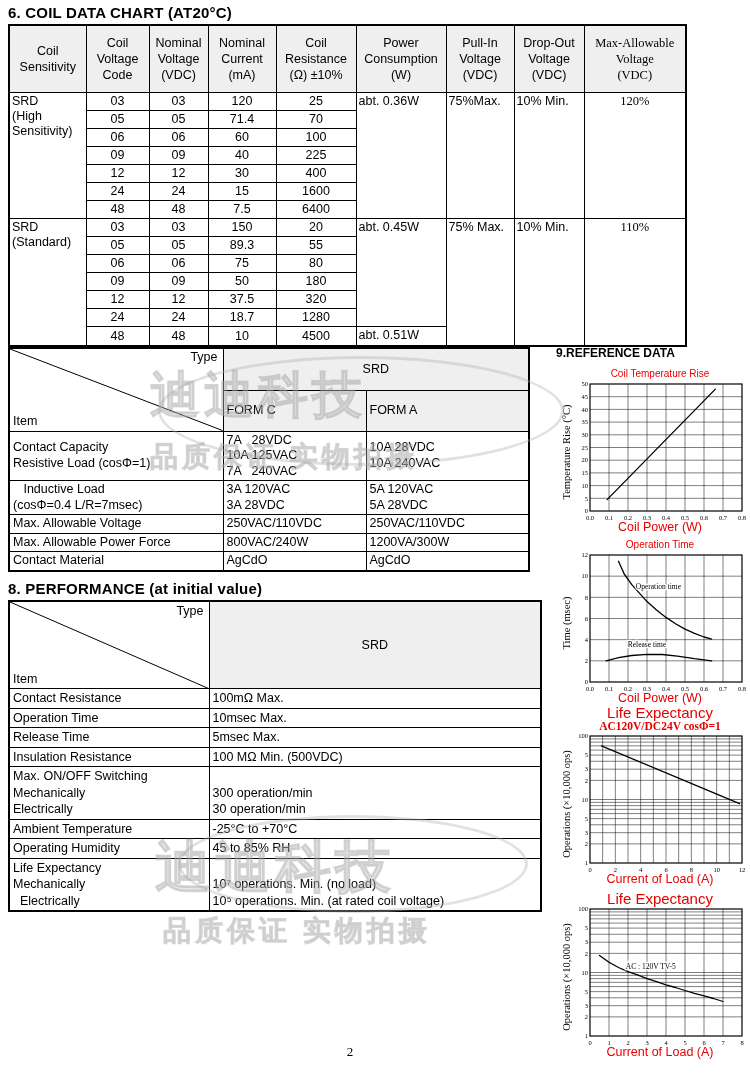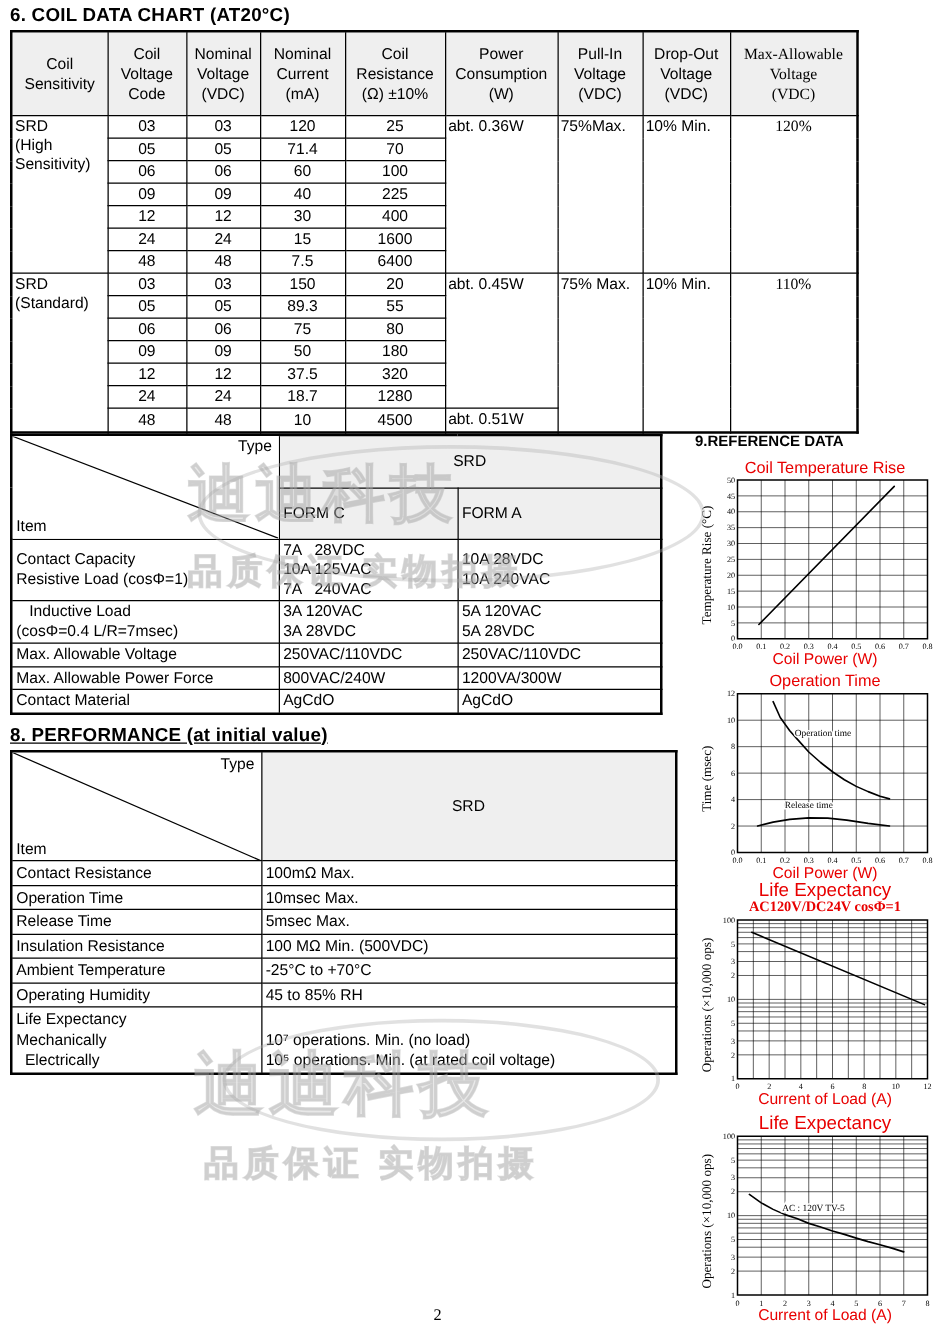--- a/index.html
+++ b/index.html
@@ -2,21 +2,21 @@
 <html style="--red: #e80000;"><head>
 <meta charset="utf-8">
 <style>
   :root{ --red:#e80000; }
   html,body{margin:0;padding:0;background:#fff;}
   .page{position:relative;width:750px;height:1074px;background:#fff;overflow:hidden;
         font-family:"Liberation Sans","DejaVu Sans",sans-serif;color:#000;}
   .main{position:absolute;left:8px;top:4px;width:686px;}
   h2.sec{font-size:15px;font-weight:bold;margin:0 0 3px 0;letter-spacing:.2px;}
   h2.sec7{margin-top:9px;}
-  h2.sec8{margin-top:8px;text-decoration:underline;}
+  h2.sec8{margin-top:8px;}
 
   table{border-collapse:collapse;table-layout:fixed;border:2px solid #000;}
   td,th{border:1px solid #000;font-size:12.5px;white-space:pre-wrap;overflow:hidden;}
 
   
   .t1{width:677px;padding-left:30px;}
   .t1 th{background:#efefef;font-weight:normal;line-height:16px;padding:4px 1px;height:58px;vertical-align:middle;text-align:center;}
   .t1 tbody td{height:17px;line-height:15px;padding:0 2px;text-align:center;vertical-align:middle;}
   .t1 td.lt{text-align:left;vertical-align:top;padding-top:1px;}
   .serif{font-family:"Liberation Serif","DejaVu Serif",serif;}
@@ -35,21 +35,21 @@
   td.diag .tp{position:absolute;top:1px;right:5px;}
   td.diag .it{position:absolute;bottom:1px;left:3px;}
   .t2 tr.h1 td{height:16px;}
   .t3 tr.h1 td{height:30px;}
 
   
   .right{position:absolute;left:556px;top:346px;width:194px;}
   .right h2{font-size:12px;font-weight:bold;margin:0;}
   .chart{position:absolute;left:0;width:194px;}
   .c0{top:20px;} .c1{top:191px;} .c2{top:359px;} .c3{top:545px;}
-  .ct{color:var(--red);font-size:13px;text-align:center;padding-left:14px;line-height:15px;}
+  .ct{color:var(--red);font-size:10px;text-align:center;padding-left:14px;line-height:15px;}
   .ct.big{font-size:15px;line-height:15px;}
   .cs{color:var(--red);font-size:11.5px;font-weight:bold;text-align:center;padding-left:14px;
       font-family:"Liberation Serif","DejaVu Serif",serif;line-height:13px;}
   .cx{color:var(--red);font-size:12.5px;text-align:center;padding-left:14px;line-height:13px;margin-top:-2px;}
   .crow{display:flex;margin-left:2px;}
   .ylab{width:15px;position:relative;background:#fff;}
   .ylab span{position:absolute;top:50%;left:50%;transform:translate(-50%,-50%) rotate(-90deg);
       white-space:nowrap;font-family:"Liberation Serif","DejaVu Serif",serif;font-size:10.5px;}
   .plotsvg{display:block;}
 
@@ -315,20 +315,28 @@
           <td>Operation Time</td>
           <td>10msec Max.</td>
         </tr>
         <tr>
           <td>Release Time</td>
           <td>5msec Max.</td>
         </tr>
         <tr>
           <td>Insulation Resistance</td>
           <td>100 MΩ Min. (500VDC)</td>
+        </tr>
+        <tr>
+          <td>Max. ON/OFF Switching
+Mechanically
+Electrically</td>
+          <td>
+300 operation/min
+30 operation/min</td>
         </tr>
         <tr>
           <td>Ambient Temperature</td>
           <td>-25°C to +70°C</td>
         </tr>
         <tr>
           <td>Operating Humidity</td>
           <td>45 to 85% RH</td>
         </tr>
         <tr>

